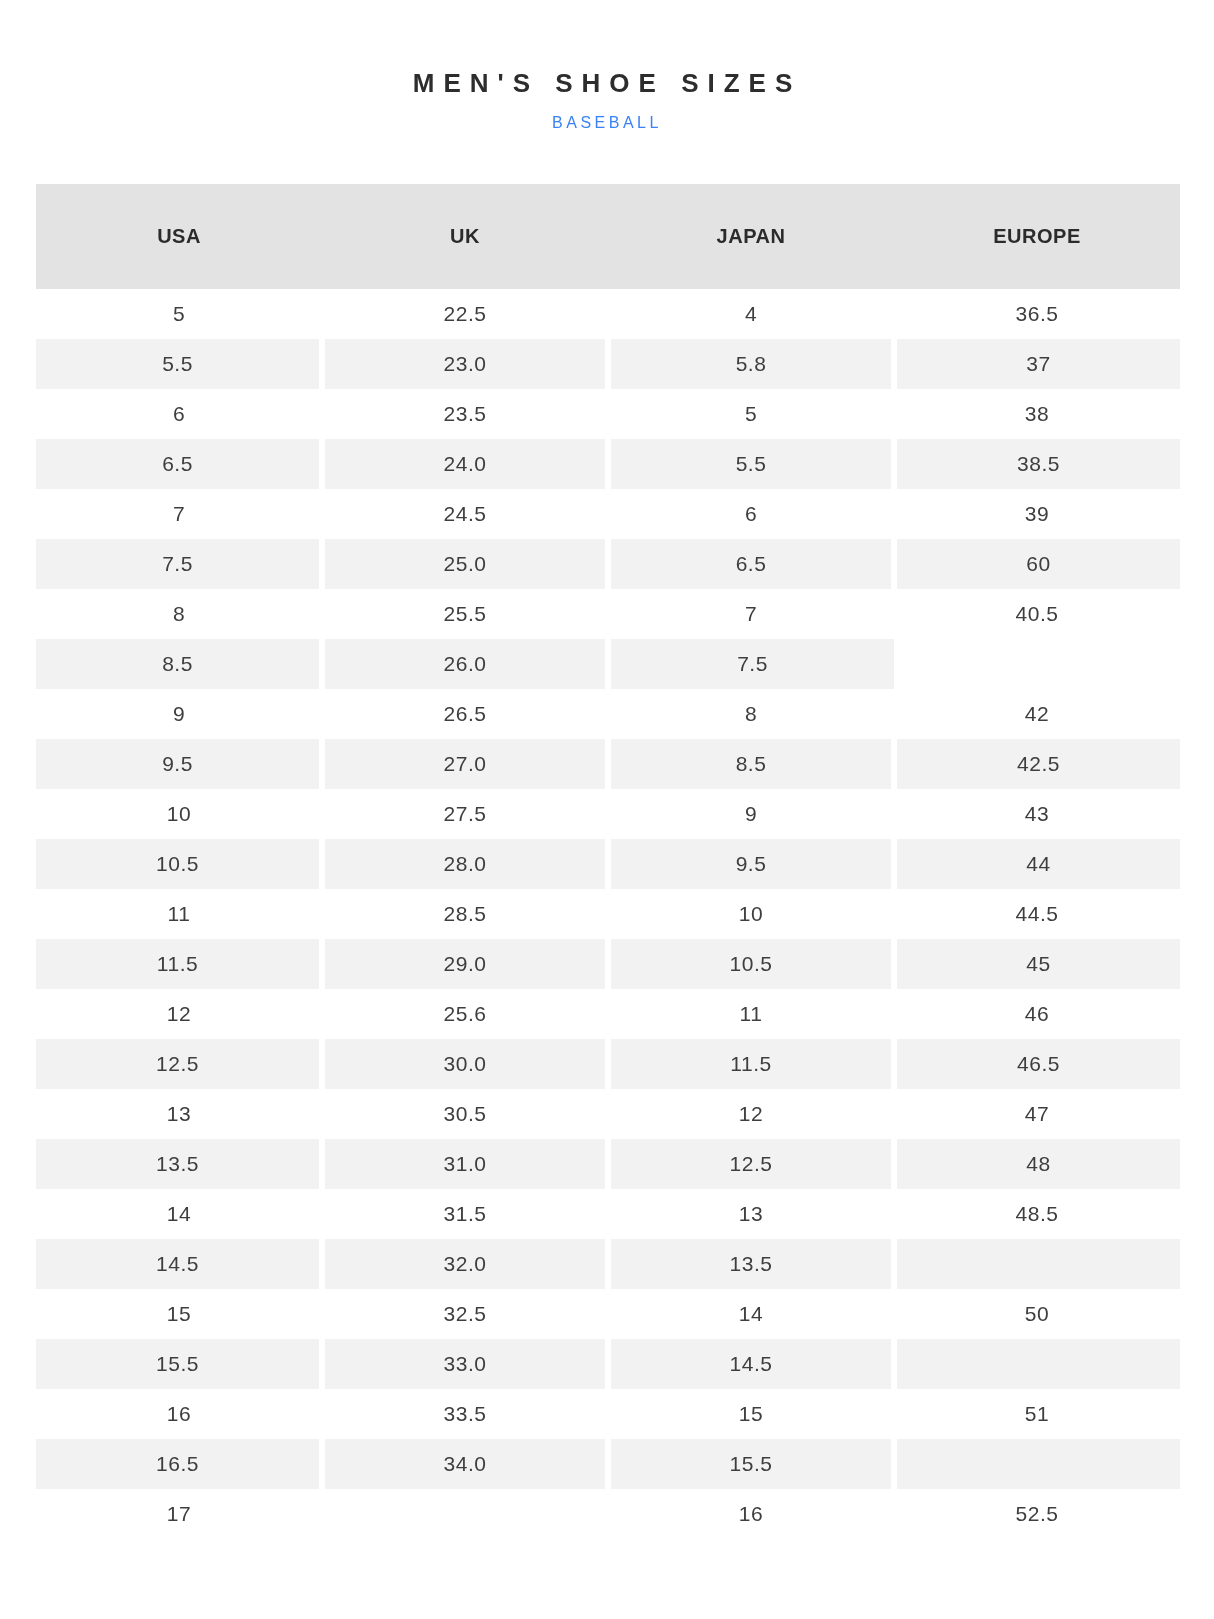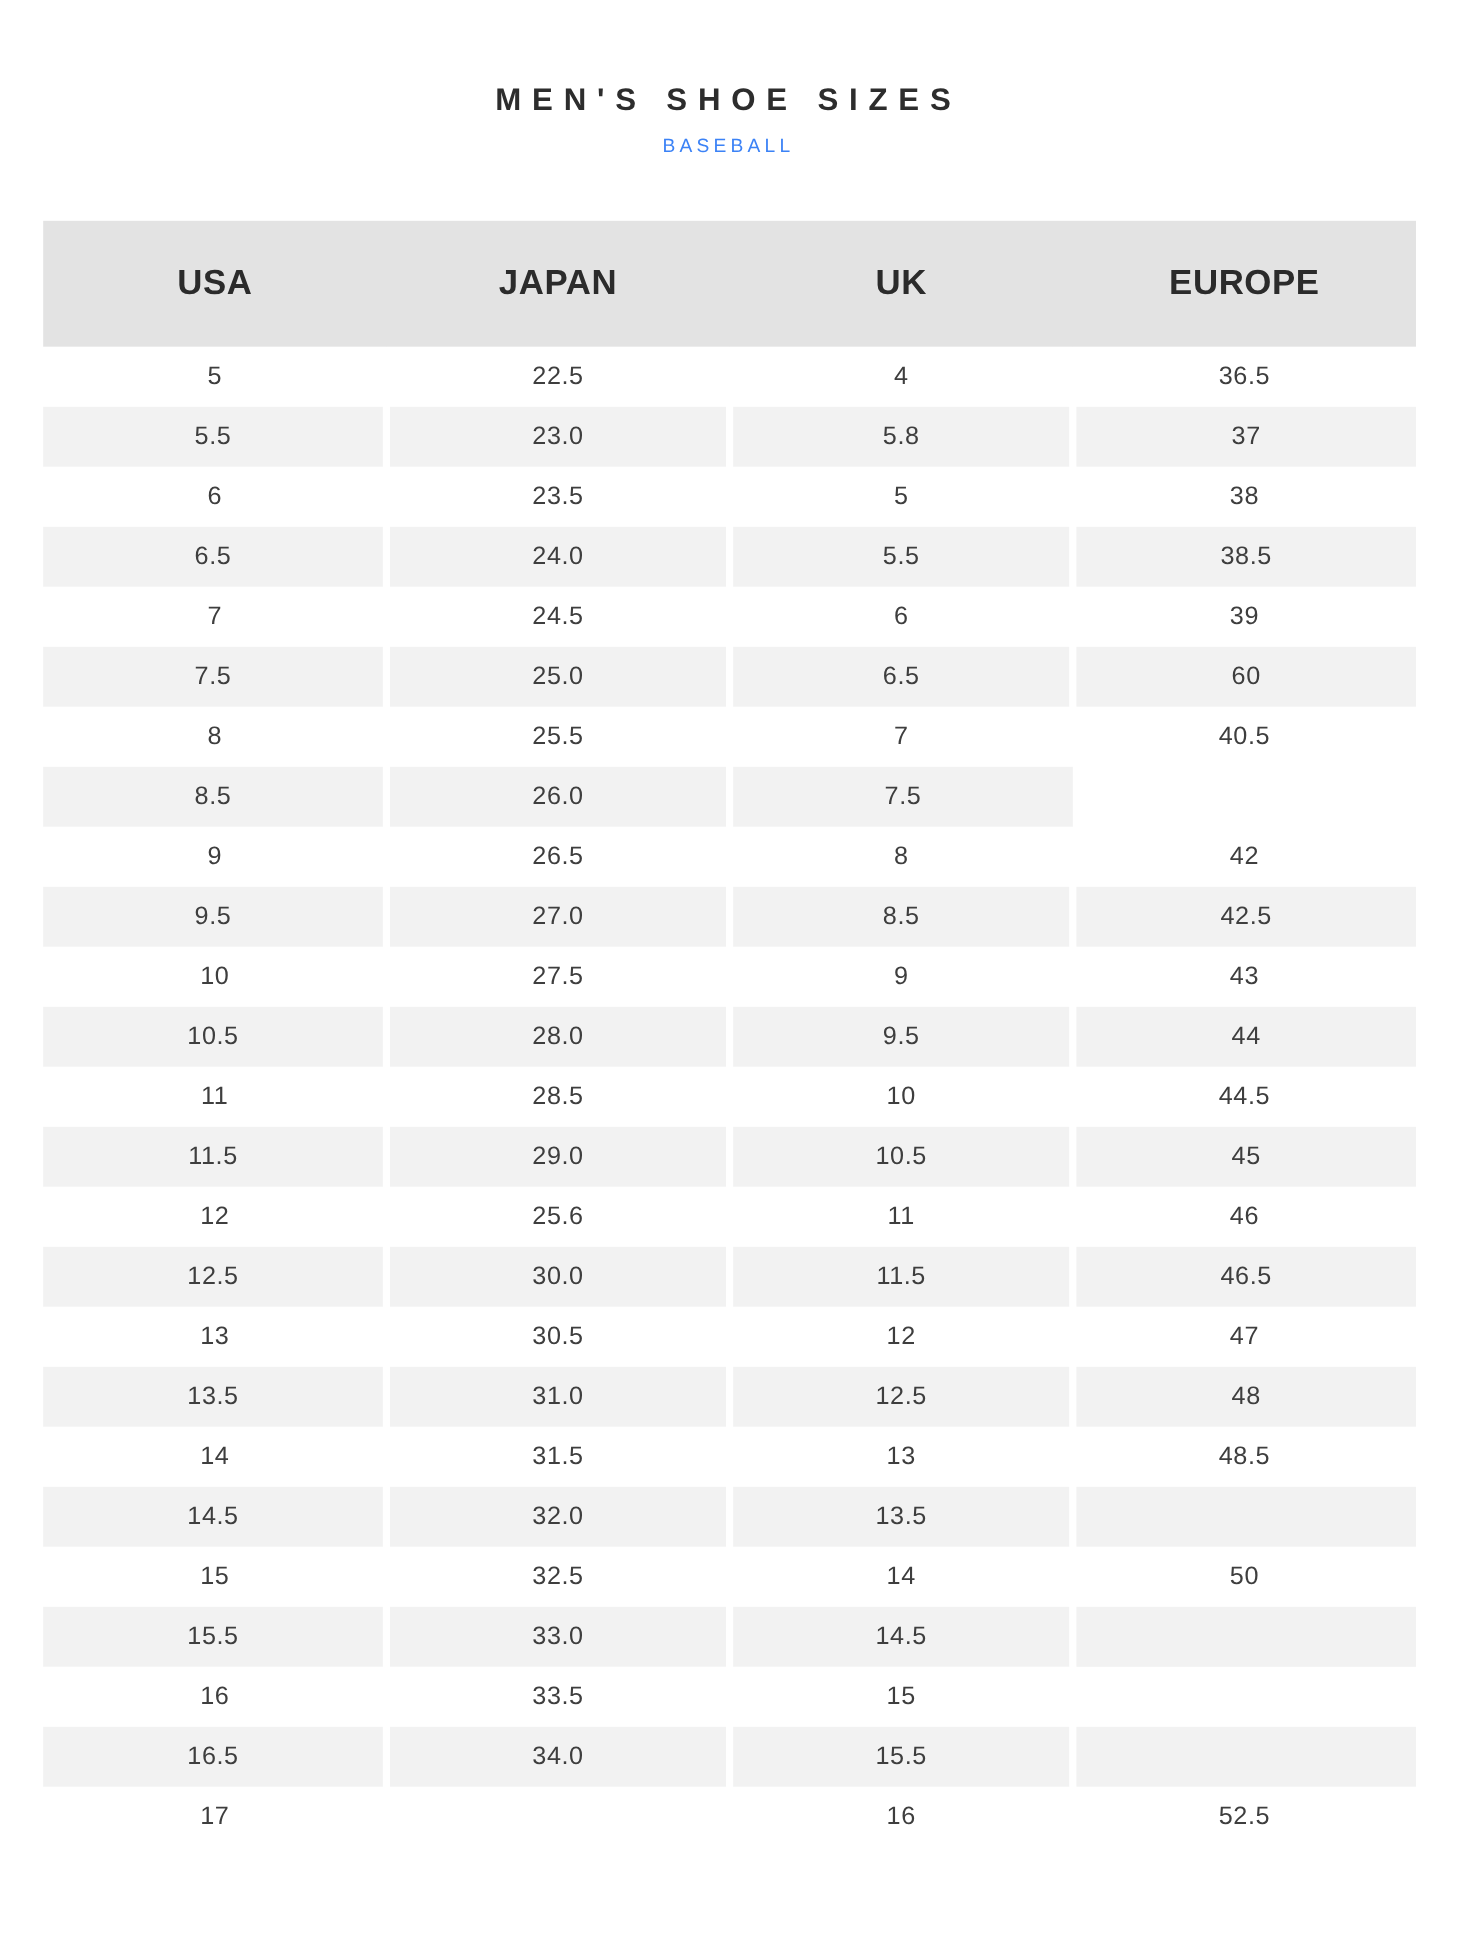--- a/index.html
+++ b/index.html
@@ -37,21 +37,21 @@
     margin: 53px 34px 0 36px;
   }
   .table-header {
     display: grid;
     grid-template-columns: repeat(4, 1fr);
     height: 105px;
     background: #e3e3e3;
     align-items: center;
     text-align: center;
     font-weight: 700;
-    font-size: 29px;
+    font-size: 20px;
     letter-spacing: 0.5px;
     color: #2b2b2b;
   }
   .table-body .table-row {
     display: grid;
     grid-template-columns: repeat(4, 1fr);
     height: 50px;
   }
   .table-row .cell {
     display: flex;
@@ -76,22 +76,22 @@
 </head>
 <body>
 
 <div class="page">
   <div class="page-title">MEN'S SHOE SIZES</div>
   <div class="page-subtitle">BASEBALL</div>
 
   <div class="size-table">
     <div class="table-header">
       <div class="header-cell">USA</div>
+      <div class="header-cell">UK</div>
       <div class="header-cell">JAPAN</div>
-      <div class="header-cell">UK</div>
       <div class="header-cell">EUROPE</div>
     </div>
     <div class="table-body">
         <div class="table-row">
           <div class="cell">5</div>
           <div class="cell">22.5</div>
           <div class="cell">4</div>
           <div class="cell">36.5</div>
         </div>
         <div class="table-row striped">
@@ -216,20 +216,21 @@
         <div class="table-row striped">
           <div class="cell">15.5</div>
           <div class="cell">33.0</div>
           <div class="cell">14.5</div>
           <div class="cell"></div>
         </div>
         <div class="table-row">
           <div class="cell">16</div>
           <div class="cell">33.5</div>
           <div class="cell">15</div>
+          <div class="cell">51</div>
         </div>
         <div class="table-row striped">
           <div class="cell">16.5</div>
           <div class="cell">34.0</div>
           <div class="cell">15.5</div>
           <div class="cell"></div>
         </div>
         <div class="table-row">
           <div class="cell">17</div>
           <div class="cell"></div>

